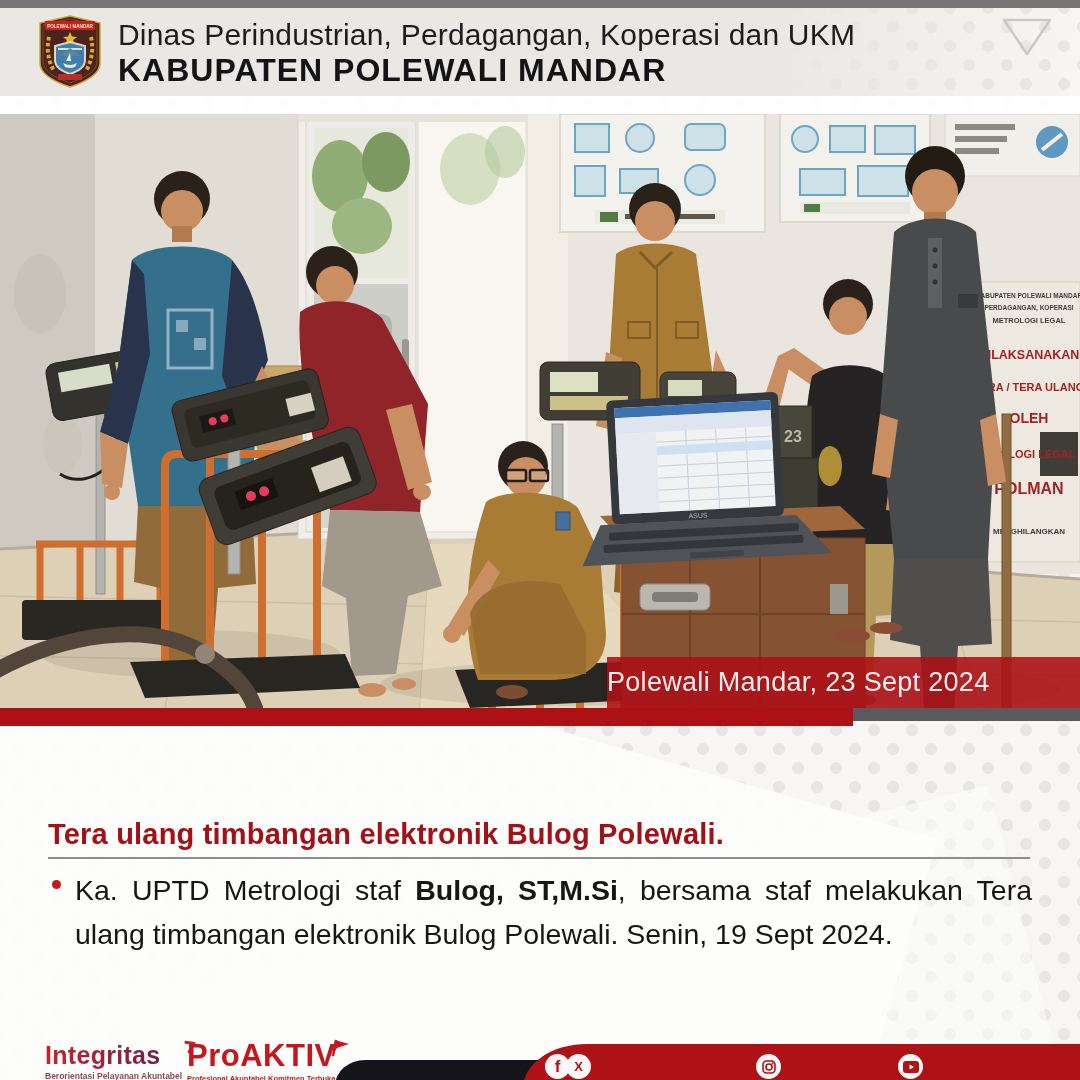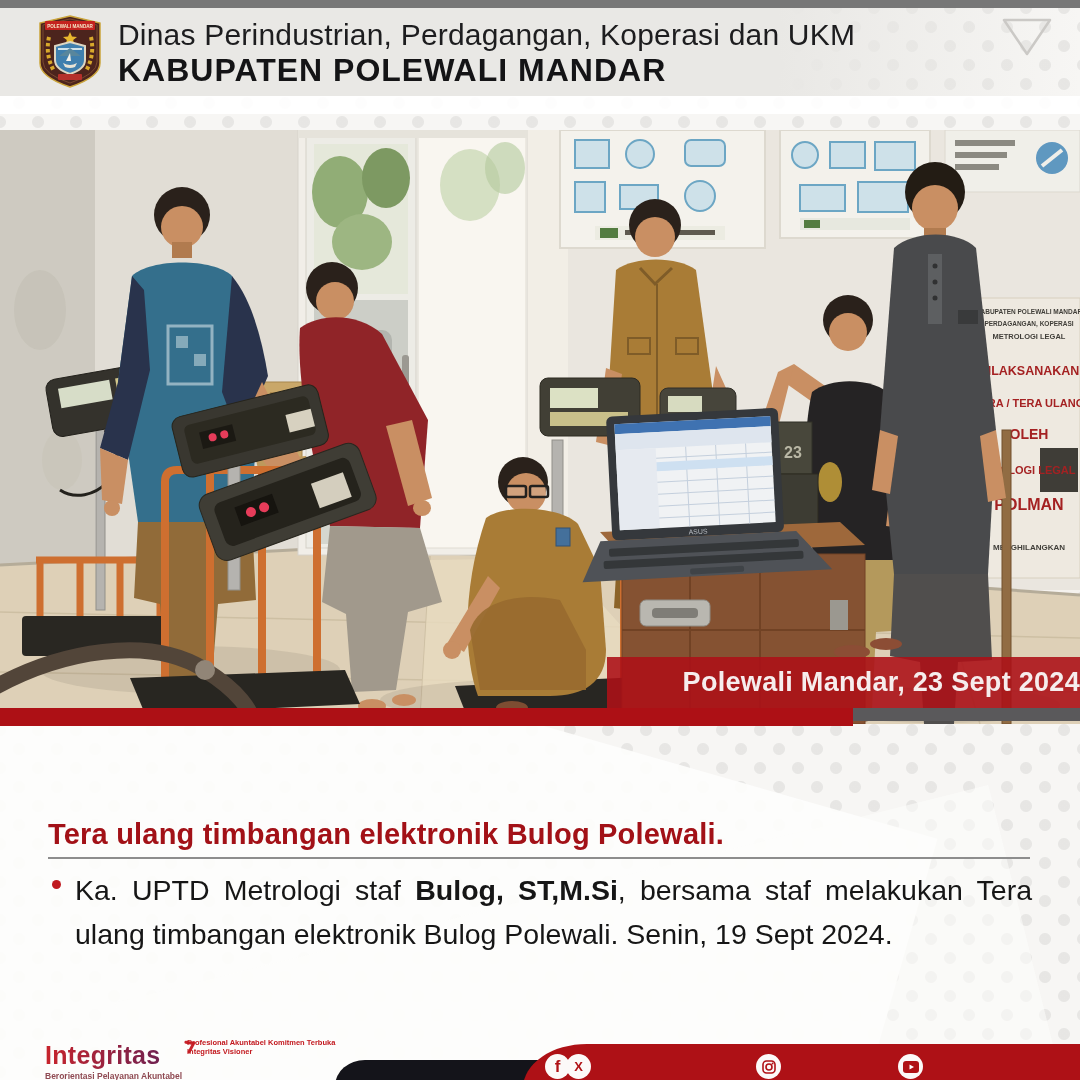--- a/index.html
+++ b/index.html
@@ -18,24 +18,24 @@
   .wedge2{left:150px;top:880px;width:900px;height:400px;transform:rotate(-14deg);opacity:.6;}
   
   .header{position:absolute;left:0;top:0;width:1080px;height:88px;
     background:linear-gradient(90deg,#e9e8e5 0%,#e9e8e5 72%,rgba(233,232,229,0) 100%);}
   .gap{position:absolute;left:0;top:88px;width:1080px;height:18px;background:rgba(255,255,255,.92);}
   .logo{position:absolute;left:36px;top:7px;}
   .h-line1{position:absolute;left:118px;top:10px;font-size:30px;font-weight:500;color:#1d1d1f;letter-spacing:.2px;}
   .h-line2{position:absolute;left:118px;top:44px;font-size:32px;font-weight:800;color:#141416;letter-spacing:1px;}
   .tri{position:absolute;left:1000px;top:8px;}
   
-  .photo{position:absolute;left:0;top:122px;width:860px;height:594px;}
+  .photo{position:absolute;left:0;top:106px;width:860px;height:594px;}
   .caption{position:absolute;left:607px;top:649px;width:473px;height:51px;
-    background:rgba(172,17,24,.89);display:flex;align-items:center;justify-content:flex-end;
-    color:#f6eded;font-size:27px;font-weight:700;letter-spacing:.3px;}
+    background:rgba(172,17,24,.89);display:flex;align-items:center;justify-content:flex-start;
+    color:#f6eded;font-size:27px;font-weight:400;letter-spacing:.3px;}
   .redbar{position:absolute;left:0;top:700px;width:853px;height:18px;background:#ad1015;}
   .graybar{position:absolute;left:853px;top:700px;width:227px;height:13px;background:#5a595b;}
   
   .a-title{position:absolute;left:48px;top:810px;font-size:29px;font-weight:800;color:#a21117;letter-spacing:.2px;}
   .divider{position:absolute;left:48px;top:849px;width:982px;height:2px;background:#8d8d8d;}
   .bullet{position:absolute;left:52px;top:872px;width:9px;height:9px;border-radius:50%;background:#c01a20;}
   .a-body{position:absolute;left:75px;top:860px;width:957px;font-size:28.5px;line-height:1.55;color:#161616;text-align:justify;}
   .a-body b{font-weight:700;}
   
   .berakhlak{position:absolute;left:45px;top:1033px;width:150px;}
@@ -384,20 +384,24 @@
     <span class="name">Integritas</span>
     <span class="chev">
       <svg width="16" height="16" viewBox="0 0 16 16">
           <path d="M3,13 L11,8 L5,3" fill="none" stroke="#c8242c" stroke-width="3" stroke-linecap="round" transform="rotate(-30 8 8)"></path>
         </svg>
     </span>
     <div class="tag">Berorientasi Pelayanan Akuntabel Kompeten</div>
     
   </div>
   <div class="proaktiv">
+    <span class="name"><span>ProAKTIV</span><span class="flag"><svg width="22" height="20" viewBox="0 0 22 20">
+            <polygon points="4,16 6,2 20,6 8,10" fill="#c2181e"></polygon>
+            <line x1="4" y1="18" x2="7" y2="2" stroke="#c2181e" stroke-width="2.5"></line>
+          </svg></span></span>
     <div class="tag">Profesional Akuntabel Komitmen Terbuka Integritas Visioner</div>
   </div>
 
   <div class="blackbar"></div>
   <div class="socialbar"></div>
   <div class="soc soc-f">f</div>
   <div class="soc soc-x">X</div>
   <div class="soc soc-ig">
     <svg width="14" height="14" viewBox="0 0 14 14">
         <rect x="1" y="1" width="12" height="12" rx="3.5" fill="none" stroke="#b01216" stroke-width="1.6"></rect>

